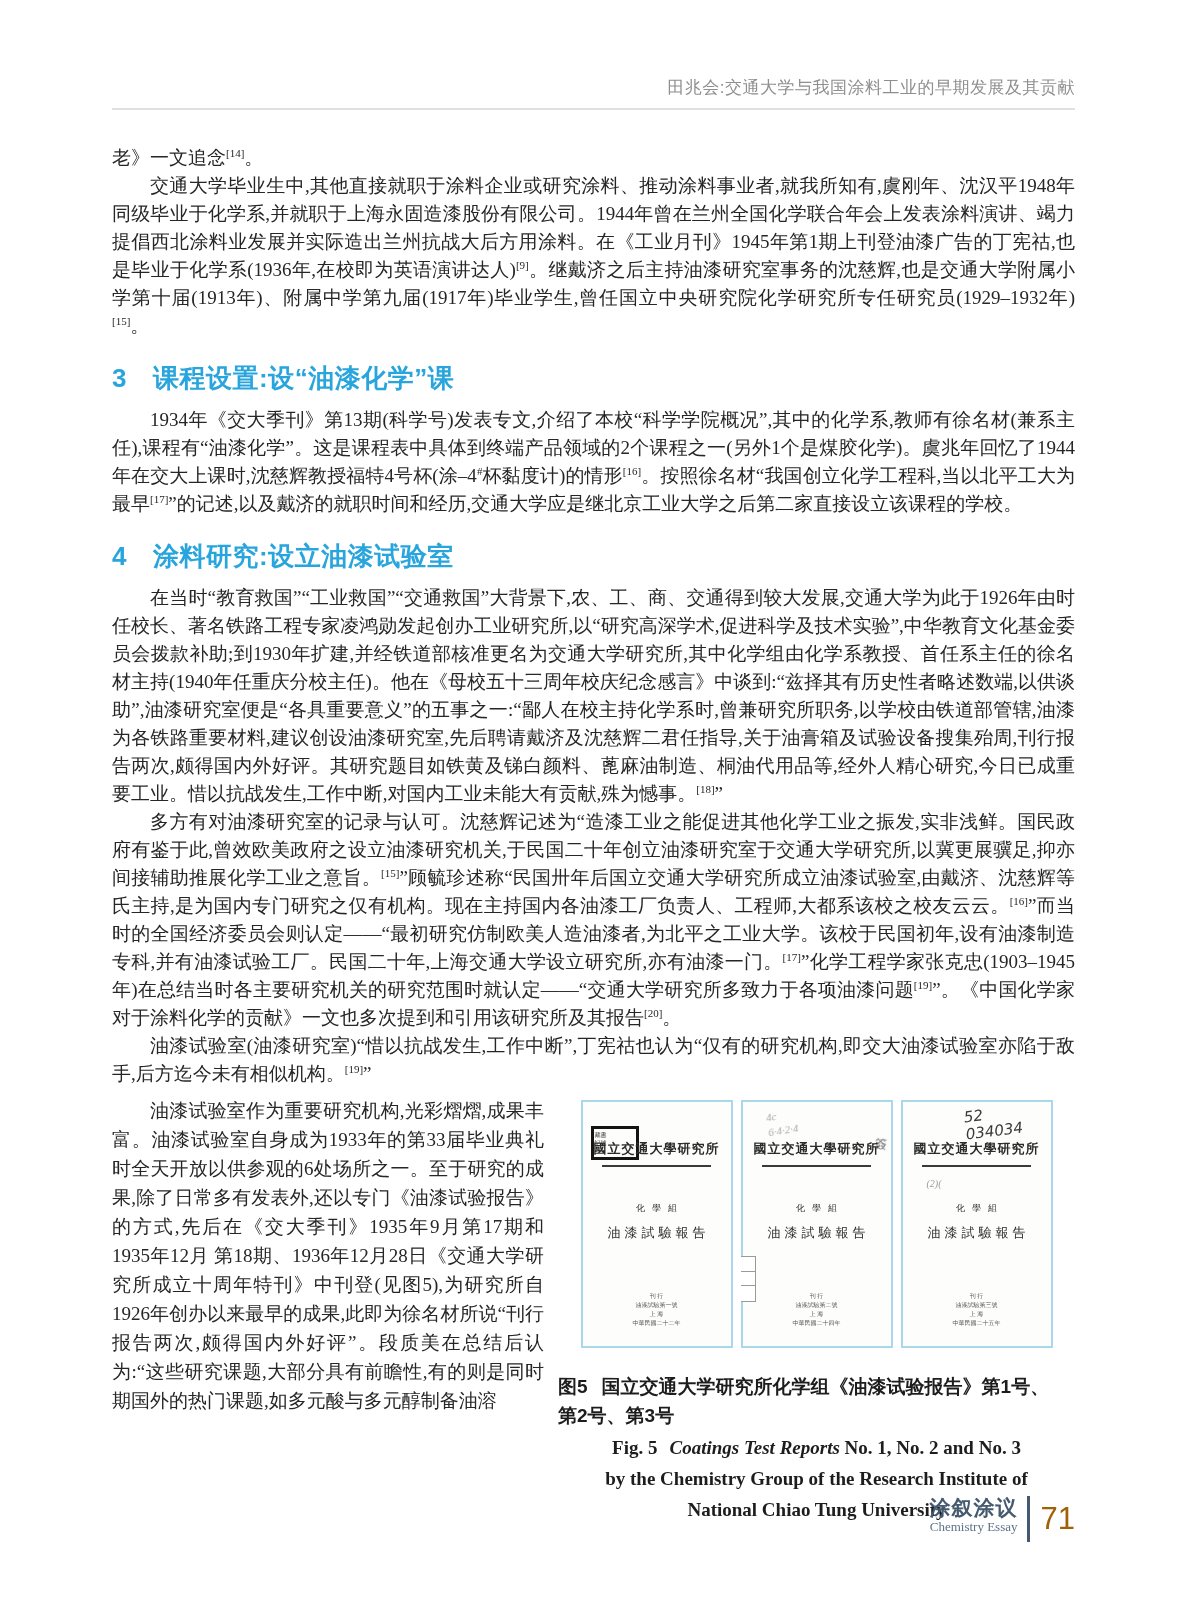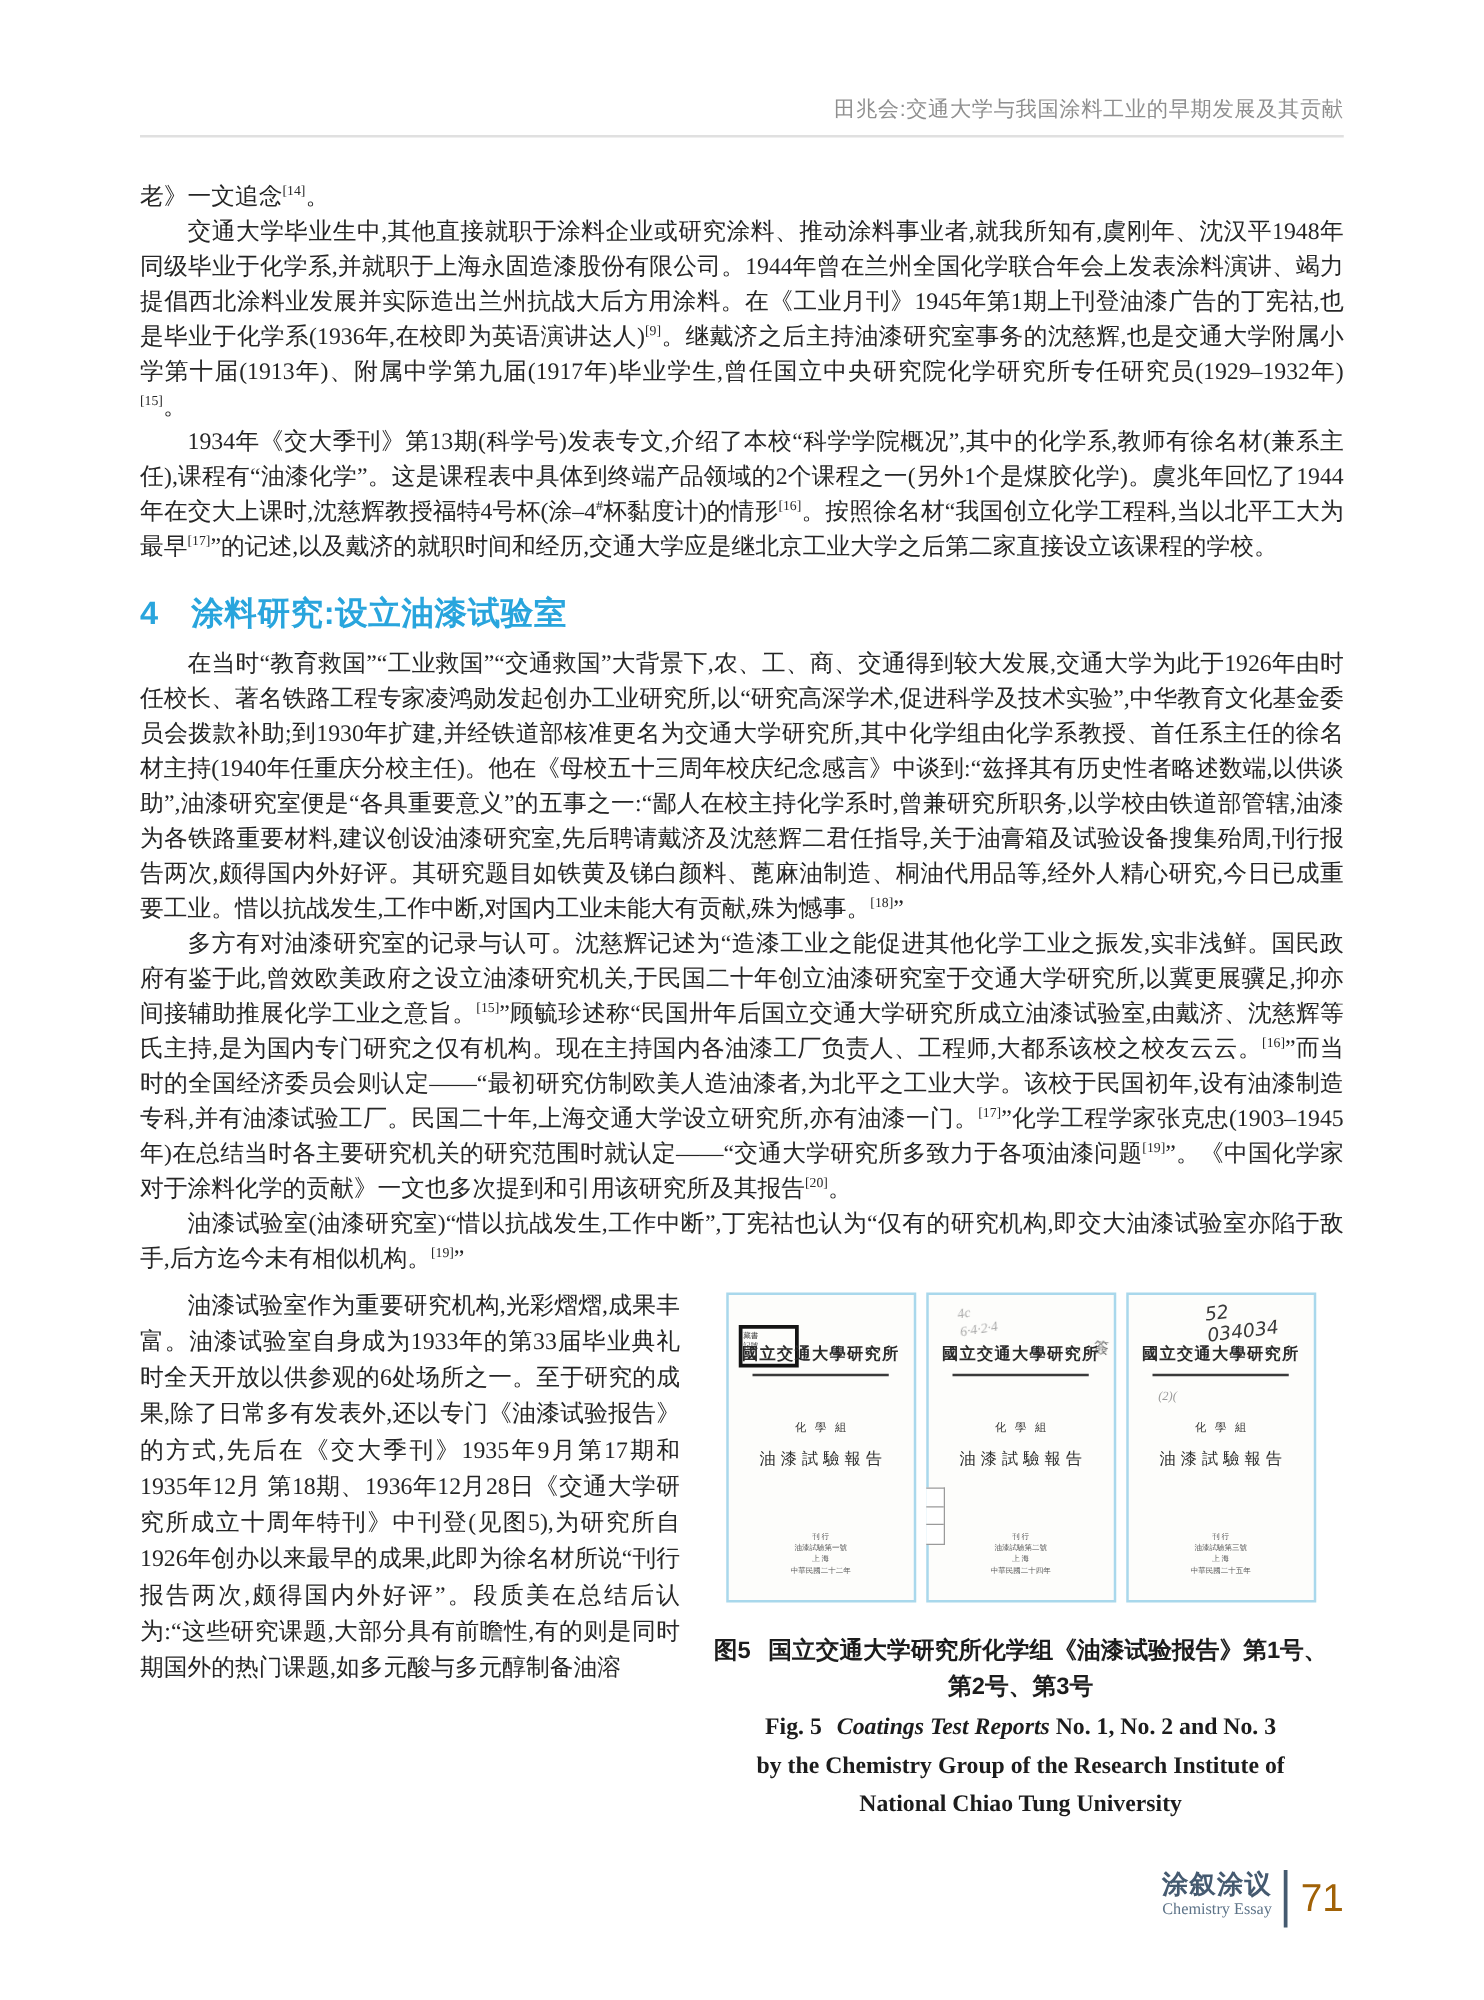--- a/index.html
+++ b/index.html
@@ -65,21 +65,21 @@
     font-family:"DejaVu Sans","Liberation Sans",sans-serif;}
   .subnote{position:absolute;top:76px;left:24px;color:#9a9a9a;font-style:italic;
     font-size:10px;filter:blur(0.4px);}
   .clip{position:absolute;bottom:44px;left:-2px;width:14px;height:44px;
     border:1px solid #9a9a9a;border-left:none;background:#fff;}
   .clip:before,.clip:after{content:"";position:absolute;left:0;width:100%;
     border-top:1px solid #9a9a9a;}
   .clip:before{top:14px;} .clip:after{top:28px;}
   
   .cap-zh{
-    margin-top:24px;text-align:center;
+    margin-top:24px;text-align:left;
     font-family:"Liberation Sans","DejaVu Sans",sans-serif;
     font-weight:bold;font-size:19px;line-height:29px;color:#1d1d1d;
   }
   .cap-zh .figno{margin-right:14px;}
   .cap-en{
     text-align:center;font-family:"Liberation Serif","DejaVu Serif",serif;
     font-weight:bold;font-size:19px;line-height:31px;color:#1d1d1d;margin-top:2px;
   }
   .cap-en .figno-en{margin-right:12px;}
   
@@ -97,20 +97,21 @@
 <body>
 
 <div class="content">
 
   <div class="running-head">田兆会:交通大学与我国涂料工业的早期发展及其贡献</div>
   <hr class="head-rule">
 
   <p class="para p-first">老》一文追念<sup>[14]</sup>。</p>
   <p class="para indent">交通大学毕业生中,其他直接就职于涂料企业或研究涂料、推动涂料事业者,就我所知有,虞刚年、沈汉平1948年同级毕业于化学系,并就职于上海永固造漆股份有限公司。1944年曾在兰州全国化学联合年会上发表涂料演讲、竭力提倡西北涂料业发展并实际造出兰州抗战大后方用涂料。在《工业月刊》1945年第1期上刊登油漆广告的丁宪祜,也是毕业于化学系(1936年,在校即为英语演讲达人)<sup>[9]</sup>。继戴济之后主持油漆研究室事务的沈慈辉,也是交通大学附属小学第十届(1913年)、附属中学第九届(1917年)毕业学生,曾任国立中央研究院化学研究所专任研究员(1929–1932年)<sup>[15]</sup>。</p>
 
+  <h2 class="sec"><span class="sec-num">3</span><span>课程设置:设“油漆化学”课</span></h2>
   <p class="para indent">1934年《交大季刊》第13期(科学号)发表专文,介绍了本校“科学学院概况”,其中的化学系,教师有徐名材(兼系主任),课程有“油漆化学”。这是课程表中具体到终端产品领域的2个课程之一(另外1个是煤胶化学)。虞兆年回忆了1944年在交大上课时,沈慈辉教授福特4号杯(涂–4<sup>#</sup>杯黏度计)的情形<sup>[16]</sup>。按照徐名材“我国创立化学工程科,当以北平工大为最早<sup>[17]</sup>”的记述,以及戴济的就职时间和经历,交通大学应是继北京工业大学之后第二家直接设立该课程的学校。</p>
 
   <h2 class="sec"><span class="sec-num">4</span><span>涂料研究:设立油漆试验室</span></h2>
   <p class="para indent">在当时“教育救国”“工业救国”“交通救国”大背景下,农、工、商、交通得到较大发展,交通大学为此于1926年由时任校长、著名铁路工程专家凌鸿勋发起创办工业研究所,以“研究高深学术,促进科学及技术实验”,中华教育文化基金委员会拨款补助;到1930年扩建,并经铁道部核准更名为交通大学研究所,其中化学组由化学系教授、首任系主任的徐名材主持(1940年任重庆分校主任)。他在《母校五十三周年校庆纪念感言》中谈到:“兹择其有历史性者略述数端,以供谈助”,油漆研究室便是“各具重要意义”的五事之一:“鄙人在校主持化学系时,曾兼研究所职务,以学校由铁道部管辖,油漆为各铁路重要材料,建议创设油漆研究室,先后聘请戴济及沈慈辉二君任指导,关于油膏箱及试验设备搜集殆周,刊行报告两次,颇得国内外好评。其研究题目如铁黄及锑白颜料、蓖麻油制造、桐油代用品等,经外人精心研究,今日已成重要工业。惜以抗战发生,工作中断,对国内工业未能大有贡献,殊为憾事。<sup>[18]</sup>”</p>
   <p class="para indent">多方有对油漆研究室的记录与认可。沈慈辉记述为“造漆工业之能促进其他化学工业之振发,实非浅鲜。国民政府有鉴于此,曾效欧美政府之设立油漆研究机关,于民国二十年创立油漆研究室于交通大学研究所,以冀更展骥足,抑亦间接辅助推展化学工业之意旨。<sup>[15]</sup>”顾毓珍述称“民国卅年后国立交通大学研究所成立油漆试验室,由戴济、沈慈辉等氏主持,是为国内专门研究之仅有机构。现在主持国内各油漆工厂负责人、工程师,大都系该校之校友云云。<sup>[16]</sup>”而当时的全国经济委员会则认定——“最初研究仿制欧美人造油漆者,为北平之工业大学。该校于民国初年,设有油漆制造专科,并有油漆试验工厂。民国二十年,上海交通大学设立研究所,亦有油漆一门。<sup>[17]</sup>”化学工程学家张克忠(1903–1945年)在总结当时各主要研究机关的研究范围时就认定——“交通大学研究所多致力于各项油漆问题<sup>[19]</sup>”。《中国化学家对于涂料化学的贡献》一文也多次提到和引用该研究所及其报告<sup>[20]</sup>。</p>
   <p class="para indent">油漆试验室(油漆研究室)“惜以抗战发生,工作中断”,丁宪祜也认为“仅有的研究机构,即交大油漆试验室亦陷于敌手,后方迄今未有相似机构。<sup>[19]</sup>”</p>
 
   <div class="twocol">
     <div class="col-left">
       <p class="para indent">油漆试验室作为重要研究机构,光彩熠熠,成果丰富。油漆试验室自身成为1933年的第33届毕业典礼时全天开放以供参观的6处场所之一。至于研究的成果,除了日常多有发表外,还以专门《油漆试验报告》的方式,先后在《交大季刊》1935年9月第17期和1935年12月 第18期、1936年12月28日《交通大学研究所成立十周年特刊》中刊登(见图5),为研究所自1926年创办以来最早的成果,此即为徐名材所说“刊行报告两次,颇得国内外好评”。段质美在总结后认为:“这些研究课题,大部分具有前瞻性,有的则是同时期国外的热门课题,如多元酸与多元醇制备油溶</p>

